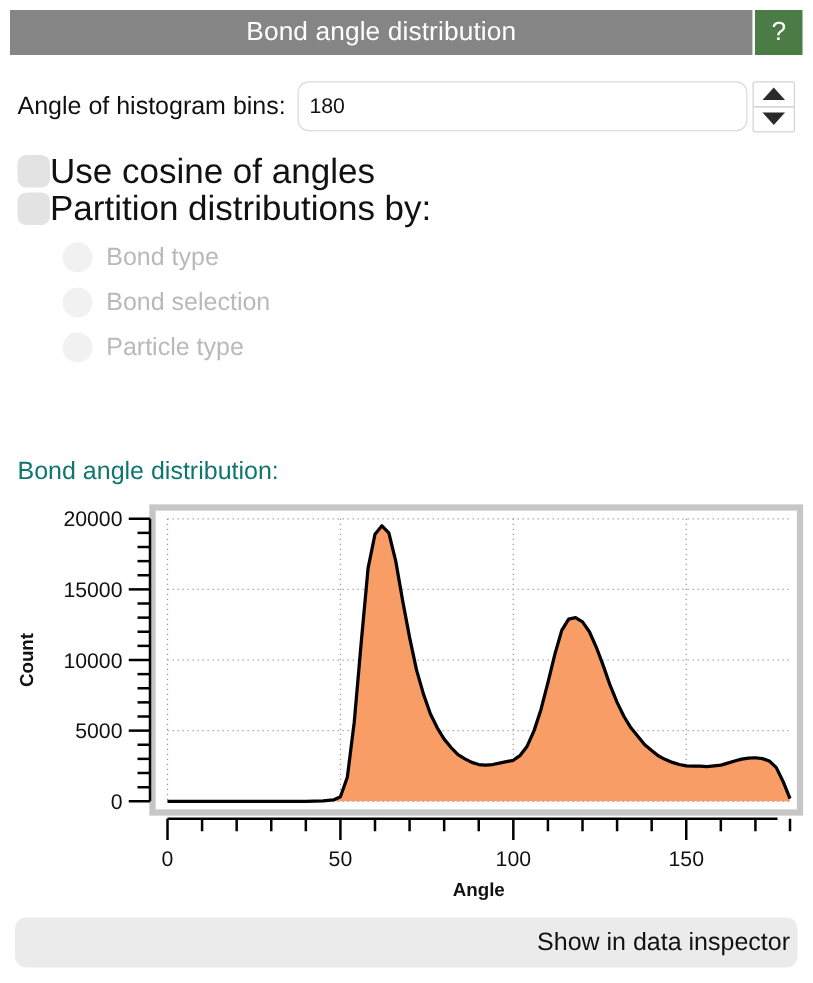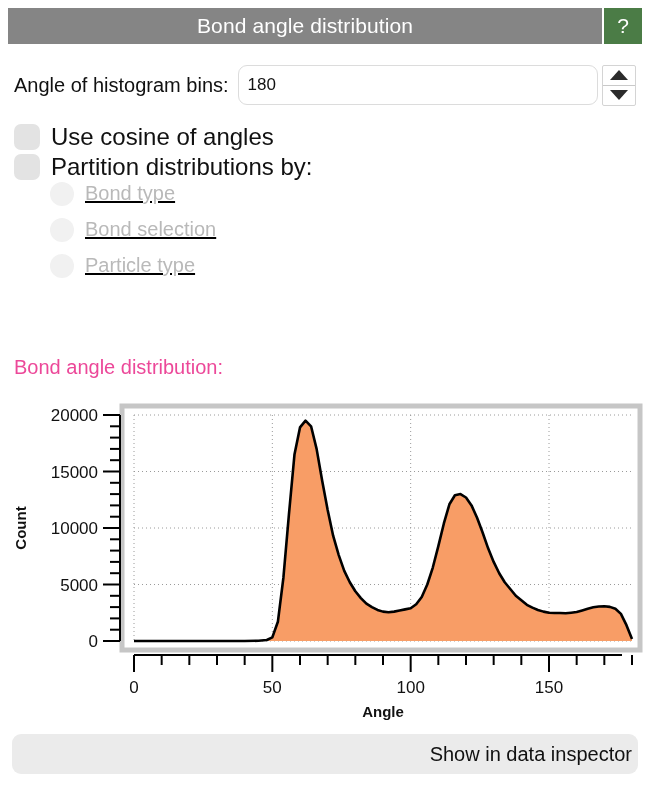--- a/index.html
+++ b/index.html
@@ -63,34 +63,34 @@
     border-right: 9px solid transparent; border-top: 10px solid #2b2b2b;
   }
 
   
   .opts { position: absolute; left: 14px; top: 122px; width: 500px; }
   .opt-row { display: flex; align-items: center; height: 30px; }
   .cbox {
     width: 26px; height: 26px; border-radius: 7px; background: #e3e3e3;
     flex: 0 0 26px; cursor: pointer;
   }
-  .opt-label { font-size: 24px; color: #111; margin-left: 11px; }
+  .opt-label { font-size: 28px; color: #111; }
 
   .radios { margin-left: 36px; }
-  .radio-row { display: flex; align-items: flex-start; height: 36px; text-decoration: underline; }
+  .radio-row { display: flex; align-items: flex-end; height: 36px; }
   .rbtn {
     width: 24px; height: 24px; border-radius: 50%; background: #f1f1f1;
     flex: 0 0 24px;
   }
   .radio-label { font-size: 20px; color: #b9b9b9; margin-left: 11px; }
 
   
   .chart-heading {
-    position: absolute; left: 14px; top: 356px;
-    font-size: 20px; color: #ec4899;
+    position: absolute; left: 14px; top: 366px;
+    font-size: 20px; color: #0f766e;
   }
 
   
   .plot-wrap { position: absolute; left: 0px; top: 392px; width: 650px; height: 330px; }
   .plot-svg { display: block; }
 
   
   .footer-btn {
     position: absolute; left: 12px; top: 734px; width: 626px; height: 40px;
     background: #ebebeb; border: none; border-radius: 9px;

